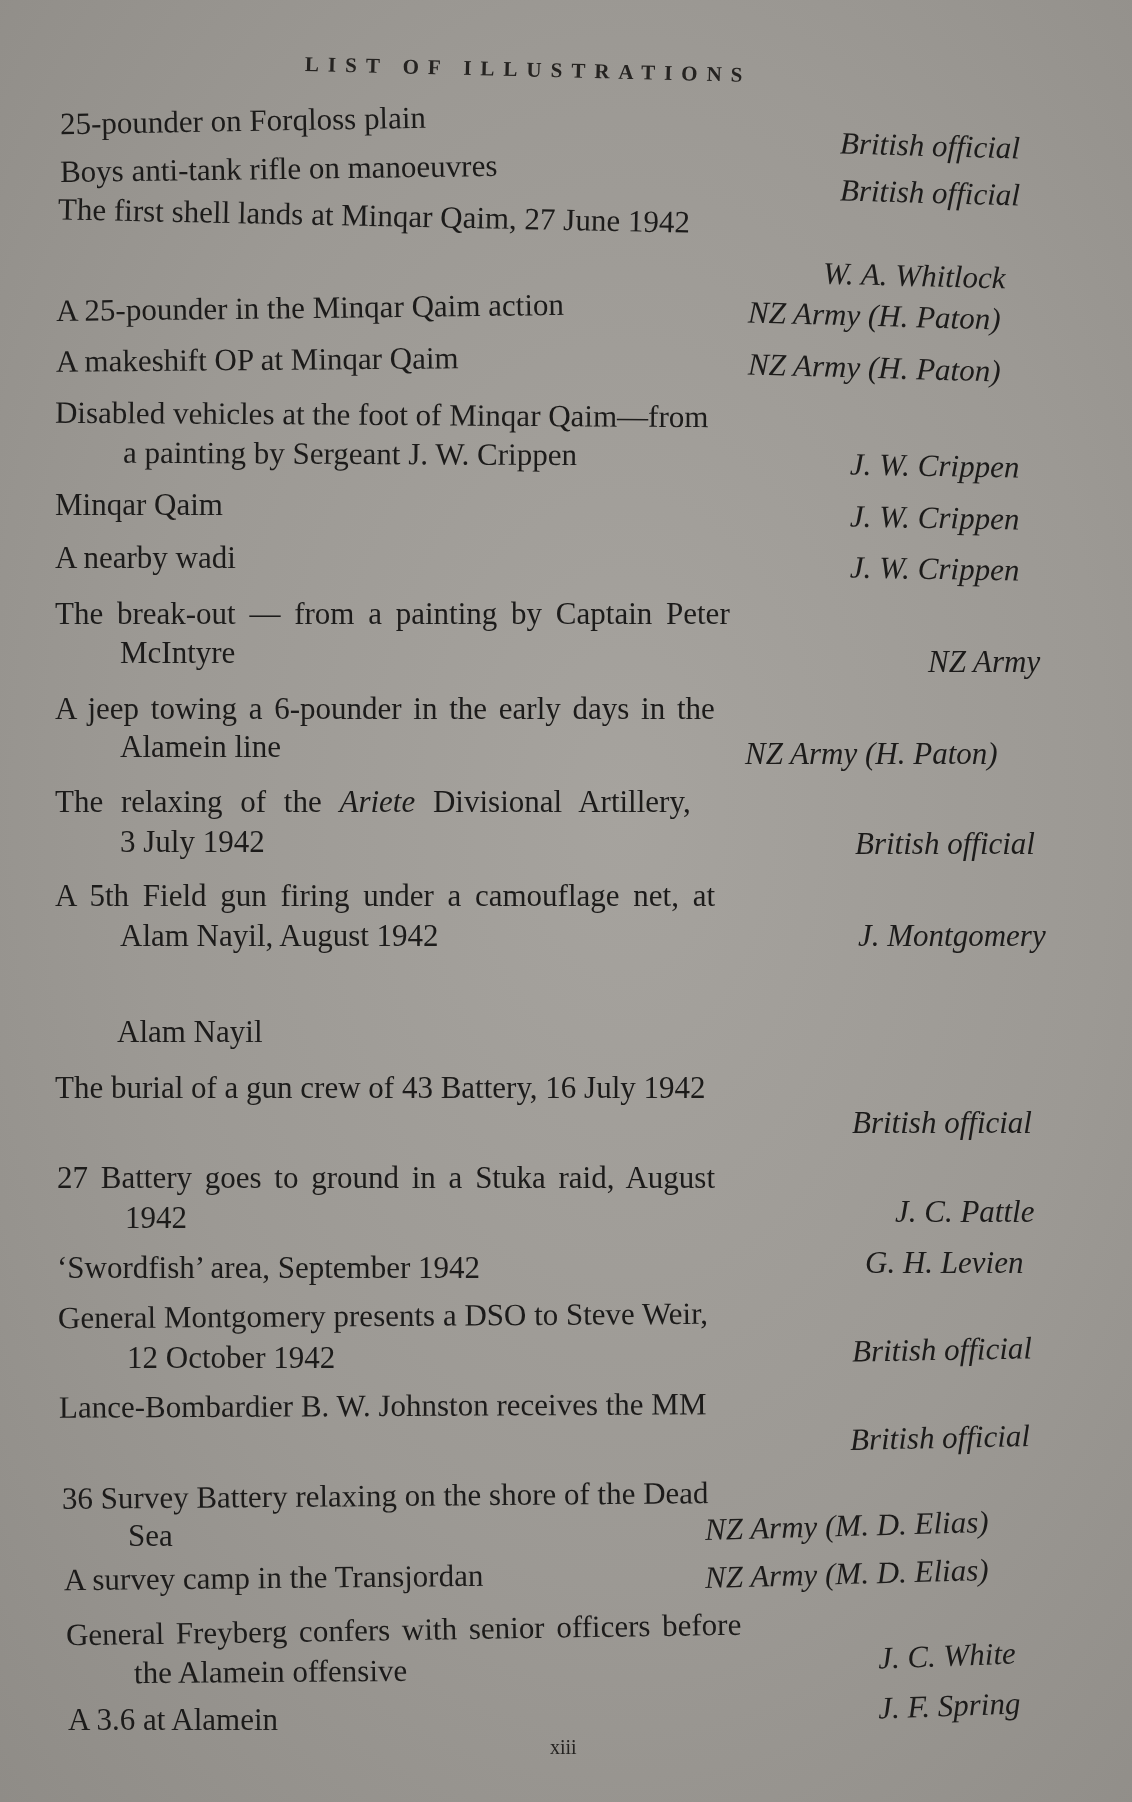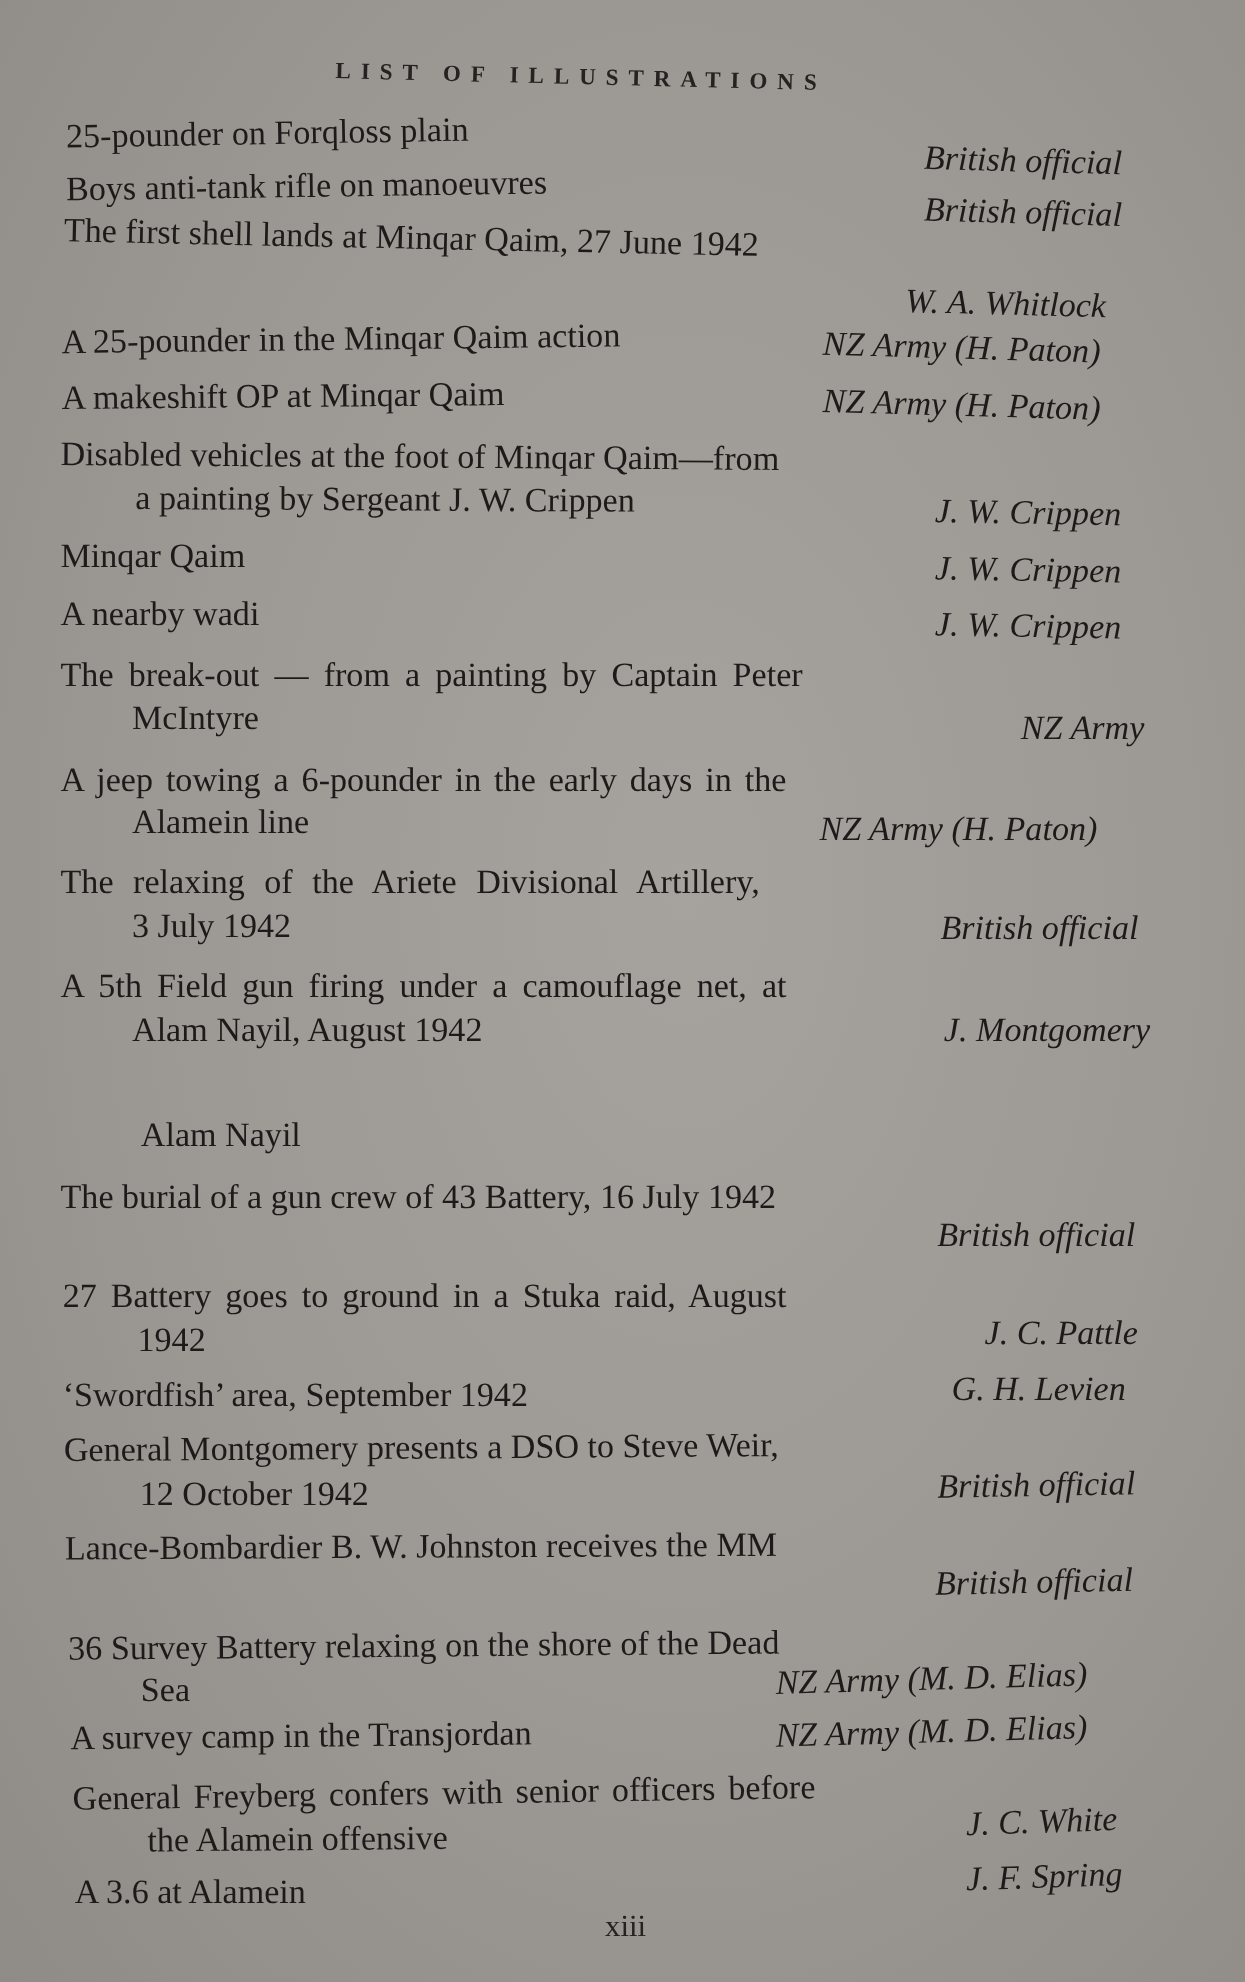--- a/index.html
+++ b/index.html
@@ -17,23 +17,23 @@
     font-size: 21px; font-weight: bold; letter-spacing: 9px;
     transform: rotate(1.4deg); transform-origin: left center;
     color: #252321;
   }
   .line {
     position: absolute; font-size: 31px; white-space: nowrap; line-height: 1;
   }
   .credit {
     position: absolute; font-size: 31px; font-style: italic; white-space: nowrap; line-height: 1;
   }
-  .it { }
+  .it { font-style: italic; }
   .folio {
-    position: absolute; left: 550px; top: 1736px; font-size: 28px; color: #252321;
+    position: absolute; left: 550px; top: 1736px; font-size: 20px; color: #252321;
   }
 </style>
 </head>
 <body>
 
 <div class="page">
   <div class="heading">LIST OF ILLUSTRATIONS</div>
 
   <div class="line" style="left:60px;top:105px;transform:rotate(-1deg)">25-pounder on Forqloss plain</div>
   <div class="credit" style="left:840px;top:130px;transform:rotate(1.6deg)">British official</div>
@@ -71,21 +71,21 @@
   <div class="line" style="left:55px;top:786px;word-spacing:10px">
     <span>The relaxing of the </span><span class="it">Ariete</span><span> Divisional Artillery,</span>
   </div>
   <div class="line" style="left:120px;top:826px">3 July 1942</div>
   <div class="credit" style="left:855px;top:828px">British official</div>
 
   <div class="line" style="left:55px;top:880px;word-spacing:6px">A 5th Field gun firing under a camouflage net, at</div>
   <div class="line" style="left:120px;top:920px">Alam Nayil, August 1942</div>
   <div class="credit" style="left:858px;top:920px">J. Montgomery</div>
 
-  <div class="line" style="left:128px;top:1016px">Alam Nayil</div>
+  <div class="line" style="left:117px;top:1016px">Alam Nayil</div>
 
   <div class="line" style="left:55px;top:1072px">The burial of a gun crew of 43 Battery, 16 July 1942</div>
   <div class="credit" style="left:852px;top:1107px">British official</div>
 
   <div class="line" style="left:57px;top:1162px;word-spacing:5px">27 Battery goes to ground in a Stuka raid, August</div>
   <div class="line" style="left:125px;top:1202px">1942</div>
   <div class="credit" style="left:895px;top:1196px">J. C. Pattle</div>
 
   <div class="line" style="left:57px;top:1252px">‘Swordfish’ area, September 1942</div>
   <div class="credit" style="left:865px;top:1247px">G. H. Levien</div>

